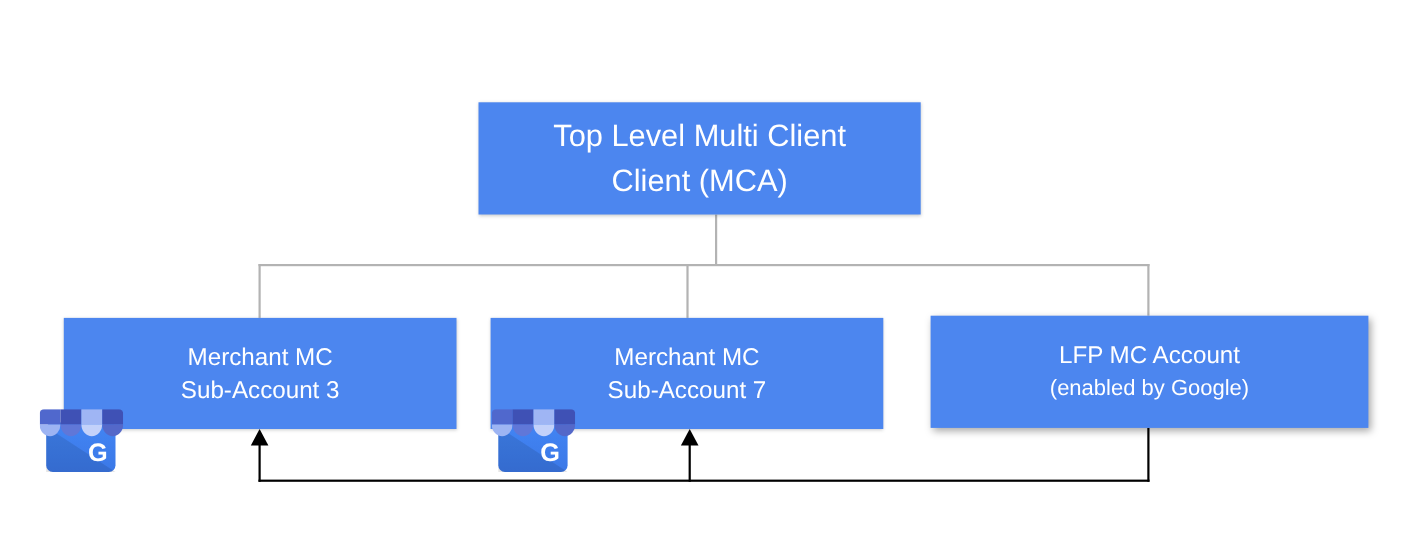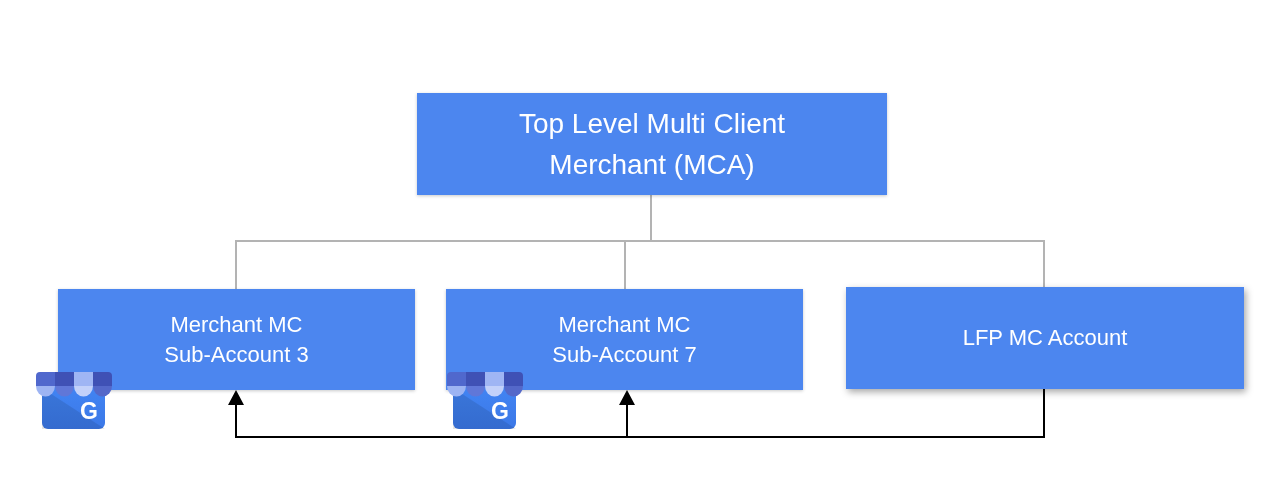--- a/index.html
+++ b/index.html
@@ -24,21 +24,21 @@
     background: var(--box-blue);
     color: var(--box-text);
     display: flex;
     flex-direction: column;
     align-items: center;
     justify-content: center;
     text-align: center;
     box-shadow: 0 1px 3px rgba(60,64,67,0.28);
   }
   .box-root {
-    left: 417px; top: 93px; width: 470px; height: 102px;
+    left: 435px; top: 93px; width: 402px; height: 102px;
     font-size: 28px; line-height: 41px;
   }
   .box-sub1 {
     left: 58px; top: 289px; width: 357px; height: 101px;
     font-size: 22px; line-height: 30px;
   }
   .box-sub2 {
     left: 446px; top: 289px; width: 357px; height: 101px;
     font-size: 22px; line-height: 30px;
   }
@@ -92,35 +92,36 @@
 
   <div class="line black a-lfp-down"></div>
   <div class="line black a-bottom"></div>
   <div class="line black a-stem1"></div>
   <div class="line black a-stem2"></div>
   <div class="arrowhead a-head1"></div>
   <div class="arrowhead a-head2"></div>
 
   <div class="box box-root">
     <div class="node-line1">Top Level Multi Client</div>
-    <div class="node-line2">Merchant (MCA)</div>
+    <div class="node-line2">Client (MCA)</div>
   </div>
 
   <div class="box box-sub1">
     <div class="node-line1">Merchant MC</div>
     <div class="node-line2">Sub-Account 3</div>
   </div>
 
   <div class="box box-sub2">
     <div class="node-line1">Merchant MC</div>
     <div class="node-line2">Sub-Account 7</div>
   </div>
 
   <div class="box box-lfp">
     <div class="node-line1">LFP MC Account</div>
+    <div class="node-line2">(enabled by Google)</div>
   </div>
 
   <svg class="biz-icon biz-icon-1" viewBox="0 0 76 62">
     <defs>
       <linearGradient id="bodyGrad1" x1="0" y1="0" x2="0" y2="1">
         <stop offset="0" stop-color="#4285f4"></stop>
         <stop offset="1" stop-color="#3b78e7"></stop>
       </linearGradient>
       <clipPath id="awnClip1">
           <rect x="0" y="4" width="76" height="27" rx="4"></rect>

